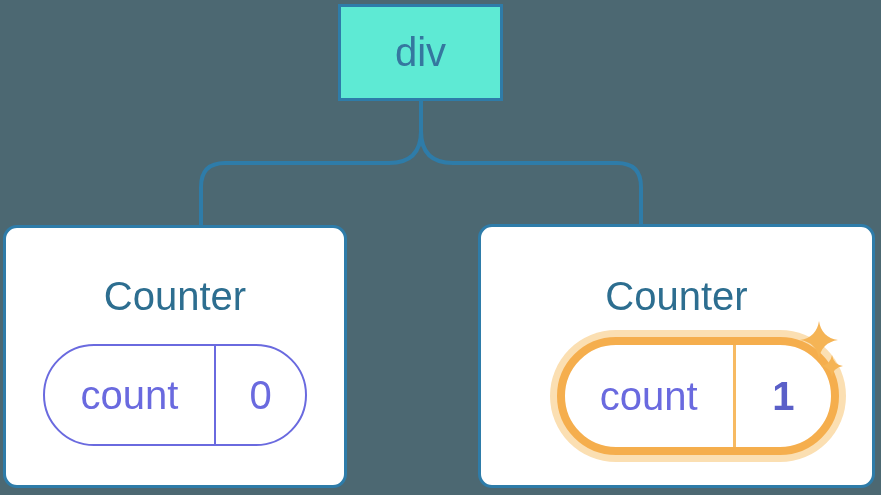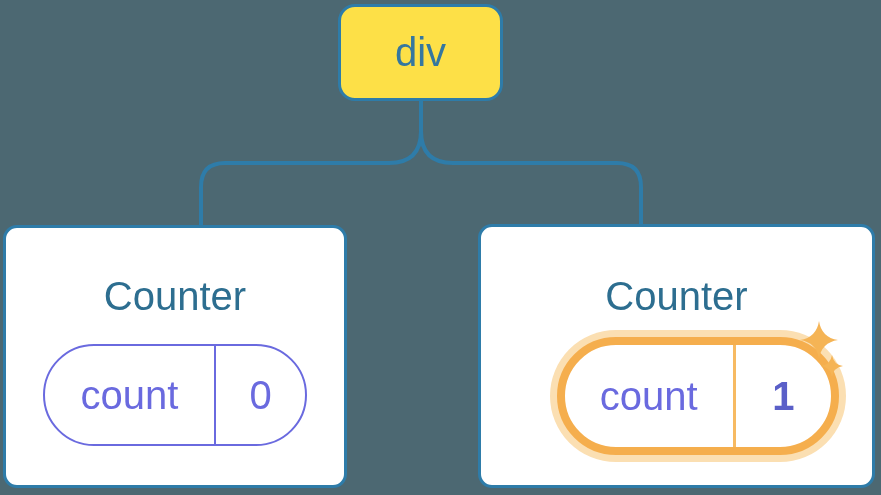--- a/index.html
+++ b/index.html
@@ -9,23 +9,23 @@
     height: 495px;
     background: #4C6872;
     overflow: hidden;
     font-family: "Liberation Sans", sans-serif;
   }
   .root-box {
     position: absolute;
     left: 338px; top: 4px;
     width: 165px; height: 97px;
     box-sizing: border-box;
-    background: #fde047;
+    background: #5eead4;
     border: 3px solid #2E7CA9;
-    border-radius: 17px;
+    border-radius: 0;
     display: flex; align-items: center; justify-content: center;
     font-size: 40px;
     color: #35779F;
   }
   .connectors {
     position: absolute;
     left: 0; top: 0;
   }
   .card {
     position: absolute;

